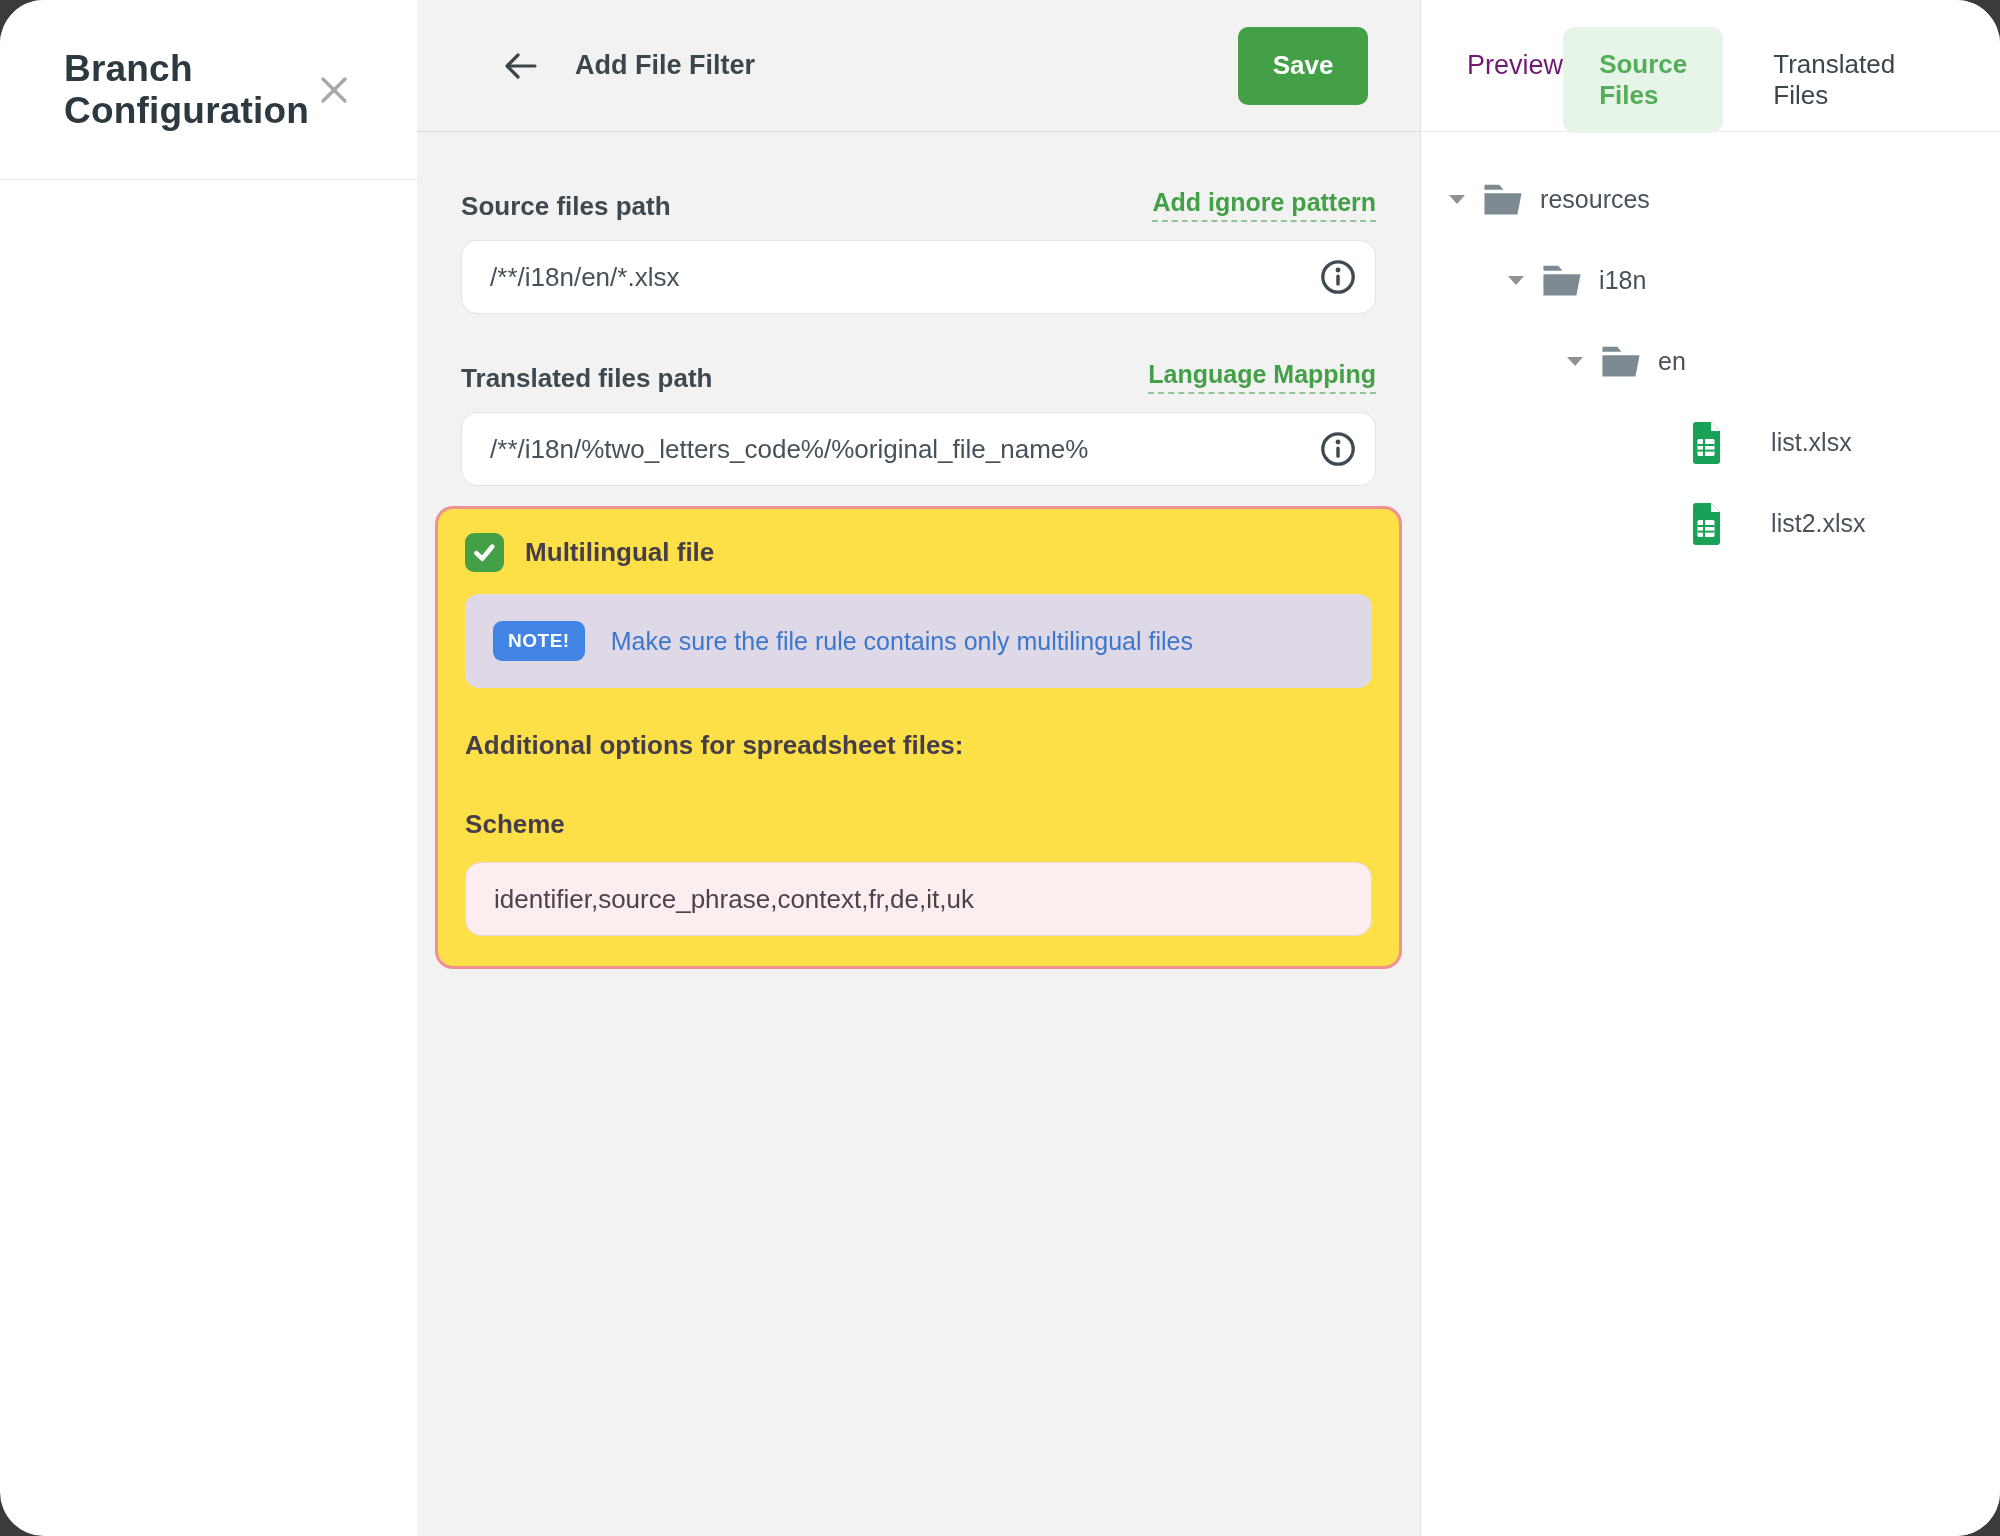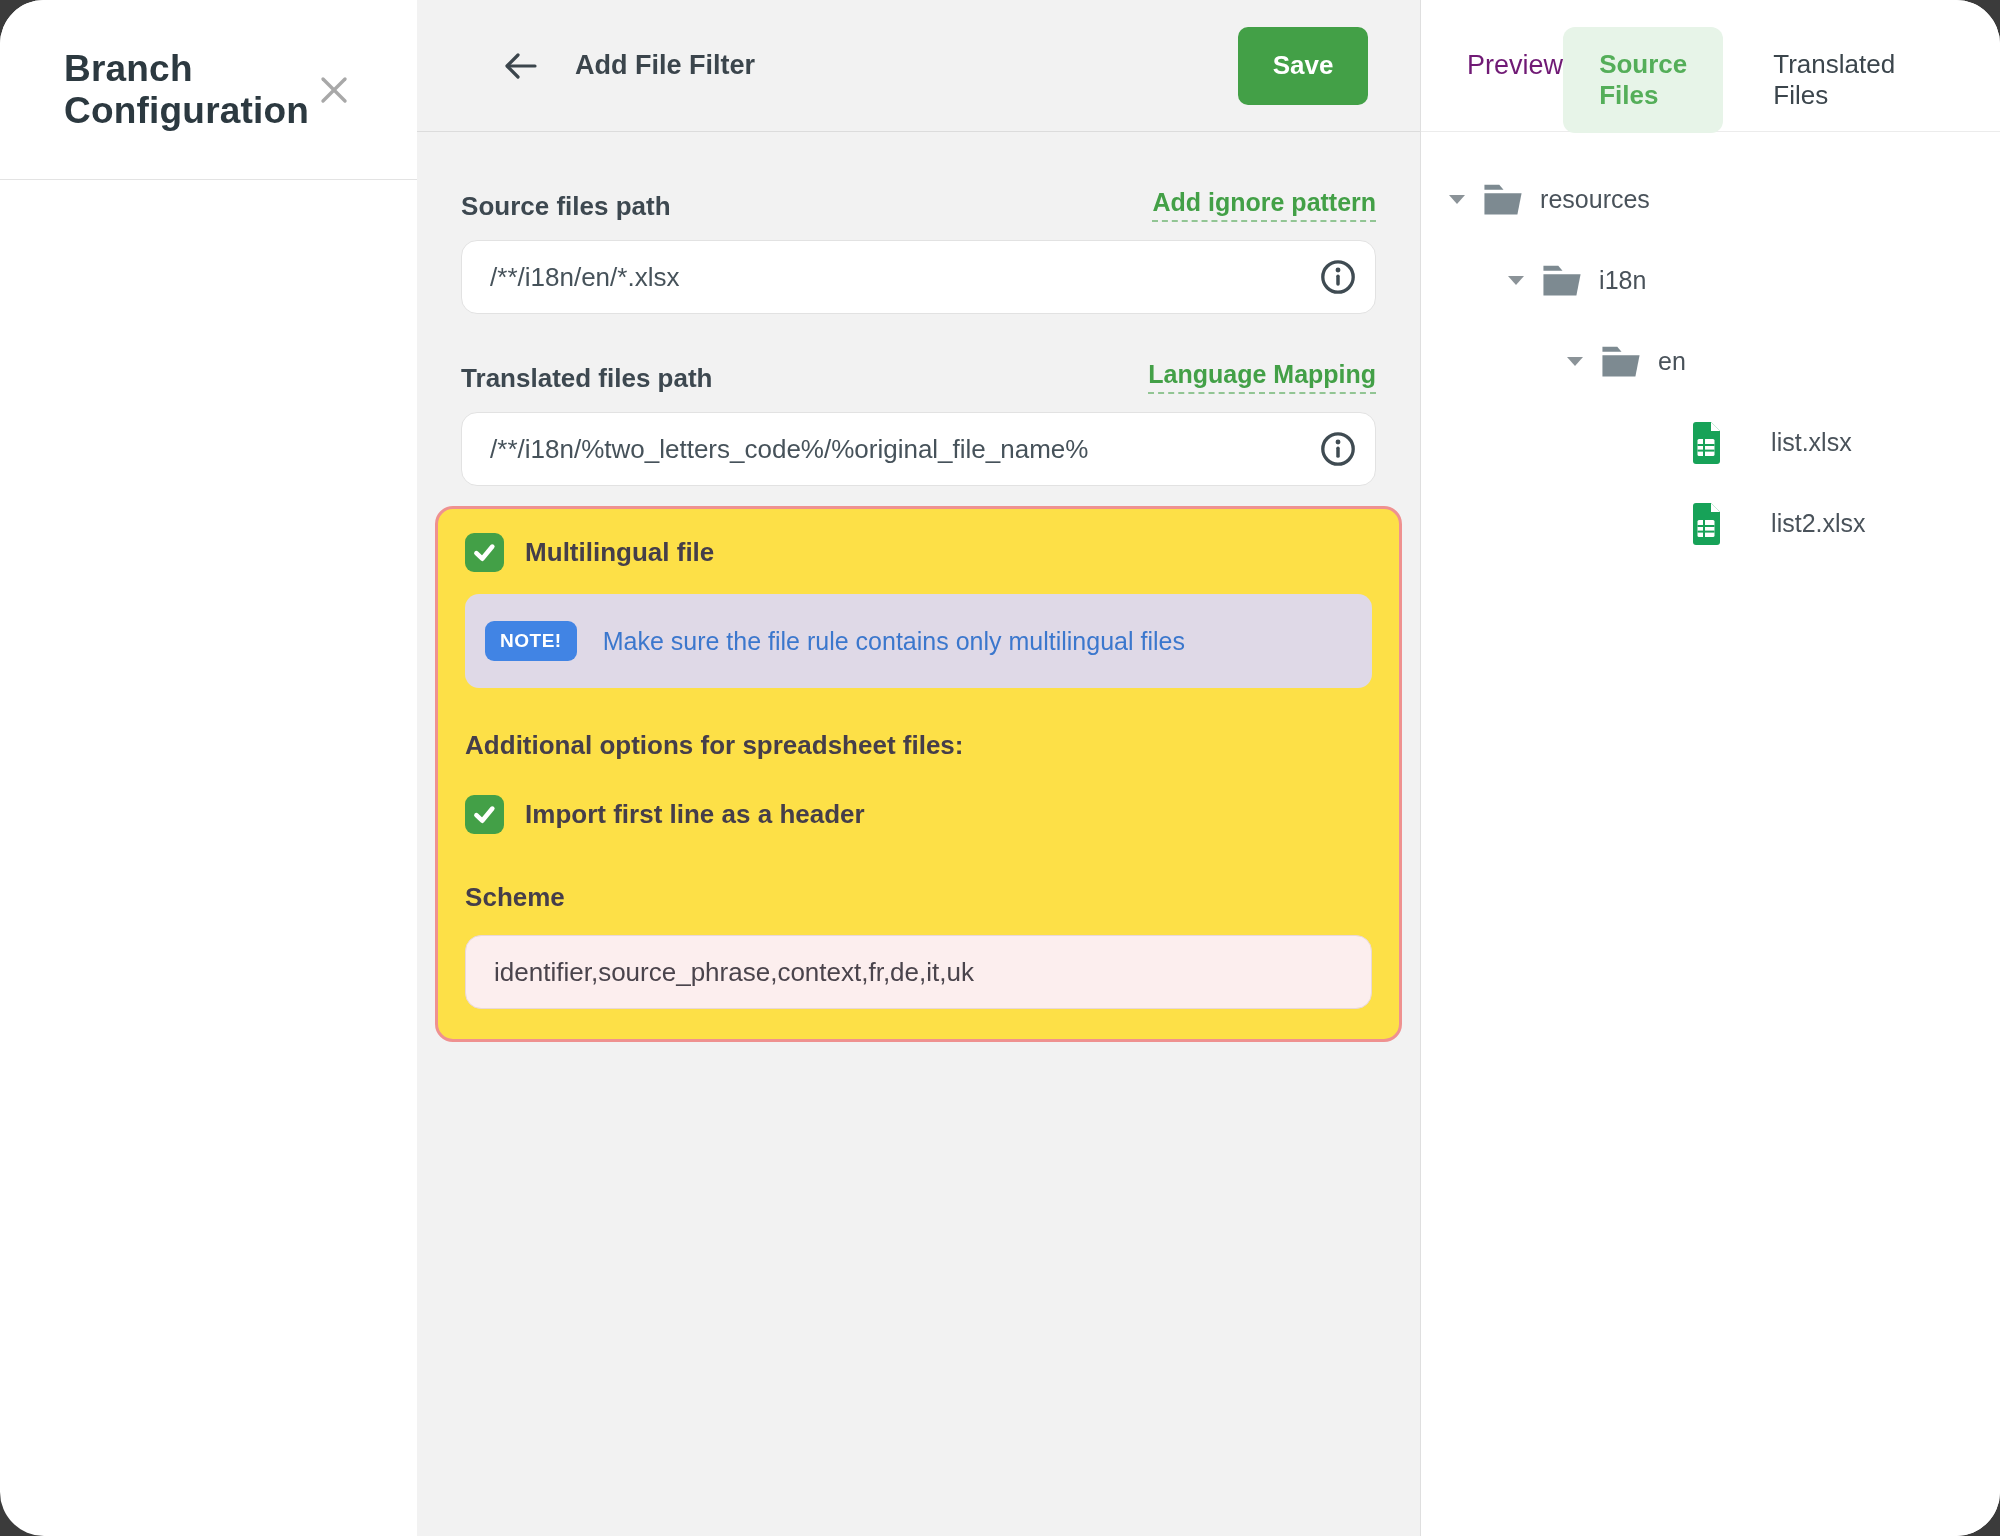--- a/index.html
+++ b/index.html
@@ -95,21 +95,21 @@
     width: 39px; height: 39px; flex: 0 0 39px;
     background: #43a047; border-radius: 9px;
     display: flex; align-items: center; justify-content: center;
     cursor: pointer;
   }
   .checkbox-row .cb-label { margin-left: 21px; font-size: 26px; font-weight: 600; color: #453e4a; }
   .note-box {
     margin-top: 22px; height: 94px;
     background: #dfd9e7; border-radius: 14px;
     display: flex; align-items: center;
-    padding: 0 20px;
+    padding: 0 28px;
   }
   .note-badge {
     background: #4184e4; color: #ffffff;
     font-size: 19px; font-weight: 700; letter-spacing: 0.5px;
     border-radius: 9px; padding: 9px 15px;
   }
   .note-text { margin-left: 26px; font-size: 25px; color: #3b77cd; }
   .options-label { margin-top: 42px; font-size: 26px; font-weight: 600; color: #453e4a; }
   .cb2 { margin-top: 34px; }
   .scheme-label { margin-top: 48px; font-size: 26px; font-weight: 600; color: #453e4a; }
@@ -257,28 +257,20 @@
             <span class="cb-label">Multilingual file</span>
           </div>
 
           <div class="note-box">
             <span class="note-badge">NOTE!</span>
             <span class="note-text">Make sure the file rule contains only multilingual files</span>
           </div>
 
           <div class="options-label">Additional options for spreadsheet files:</div>
 
-          <div class="checkbox-row cb2">
-            <div class="checkbox">
-              <svg width="27" height="27" viewBox="0 0 20 20">
-                <polyline points="4,10.5 8.3,14.6 15.8,5.6" fill="none" stroke="#ffffff" stroke-width="3.4" stroke-linecap="round" stroke-linejoin="round"></polyline>
-              </svg>
-            </div>
-            <span class="cb-label">Import first line as a header</span>
-          </div>
 
           <div class="scheme-label">Scheme</div>
           <input class="scheme-input" type="text" value="identifier,source_phrase,context,fr,de,it,uk" style="">
         </div>
 
       </div>
     </div>
 
     <div class="right-panel">
       <div class="right-header">

